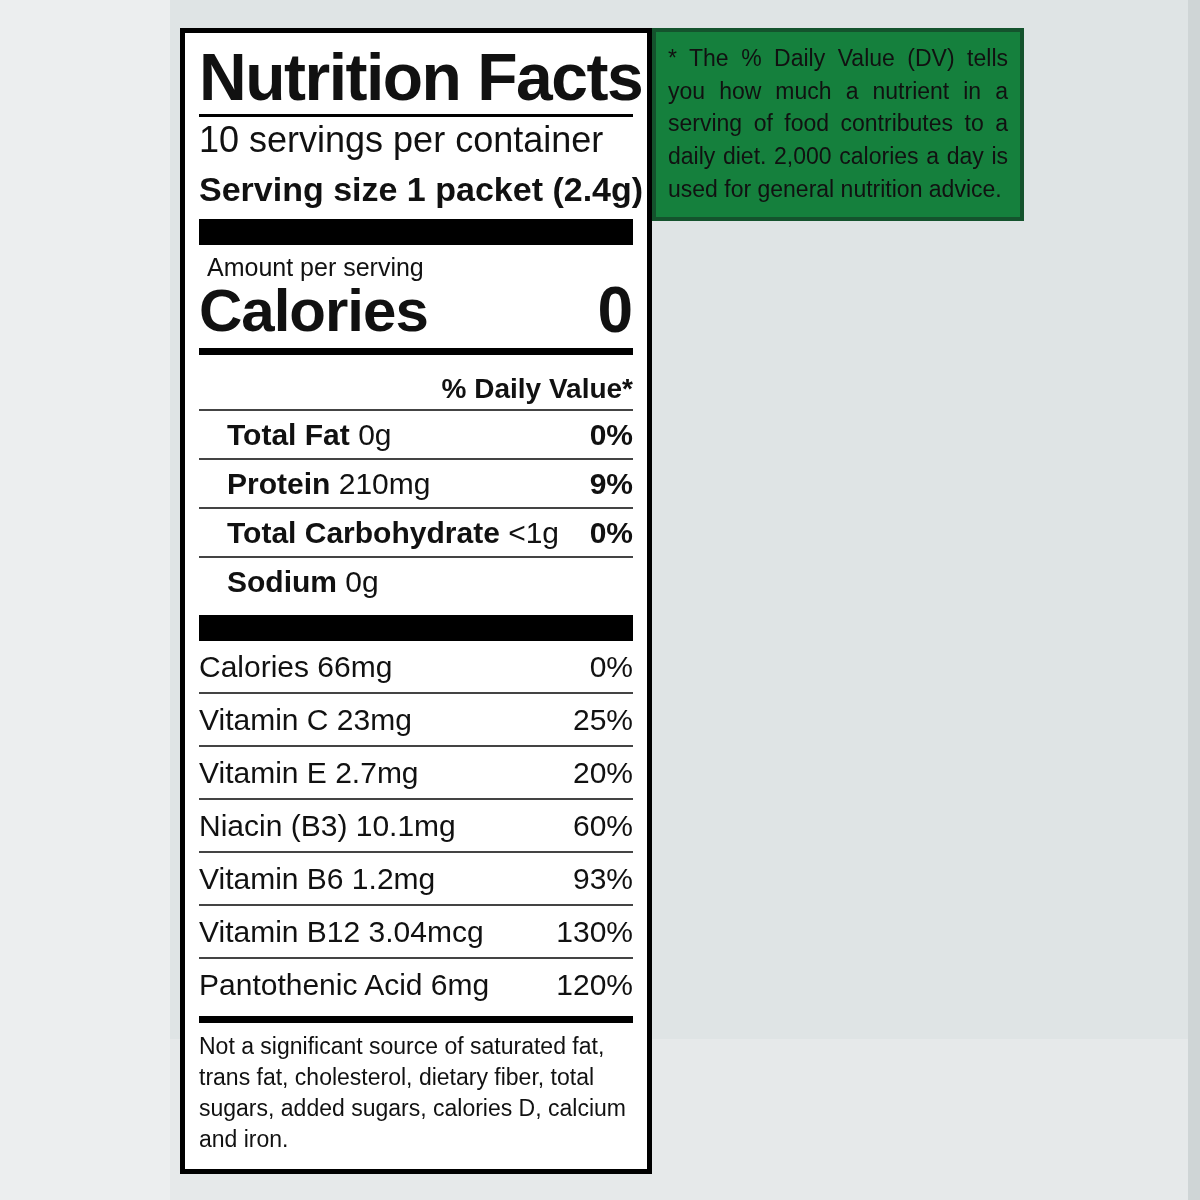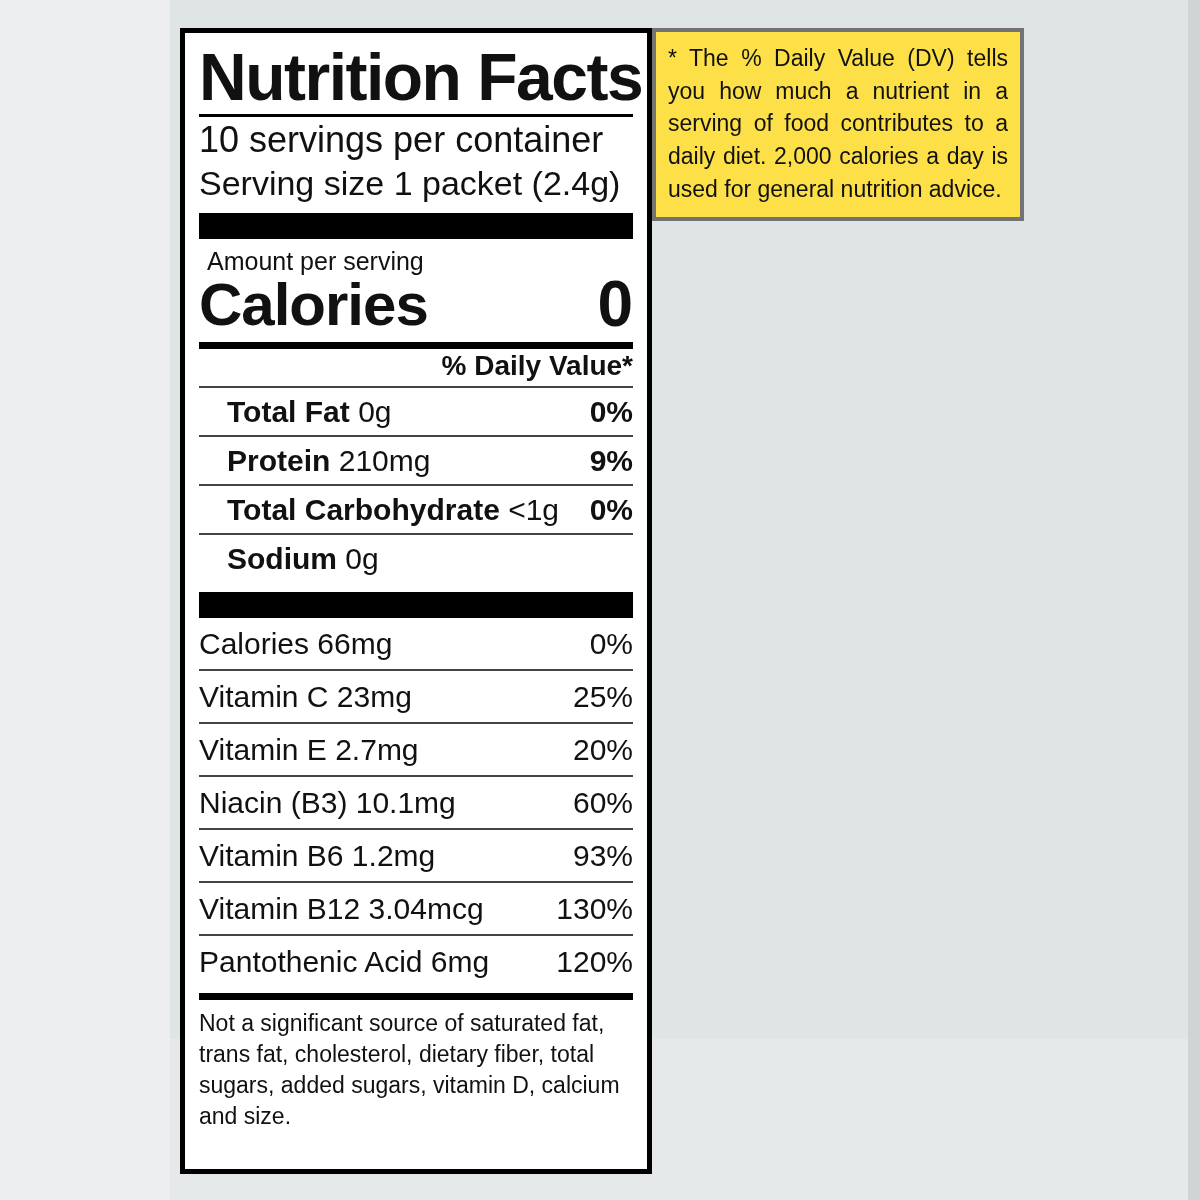--- a/index.html
+++ b/index.html
@@ -62,24 +62,24 @@
 
   .servings {
     font-family: "Liberation Sans", sans-serif;
     font-size: 36px;
     line-height: 1.12;
     margin-top: 3px;
     white-space: nowrap;
   }
   .serving-size {
     font-family: "Liberation Sans", sans-serif;
-    font-weight: normal;
+    font-weight: bold;
     font-size: 34px;
     line-height: 1.15;
-    margin-top: 4px;
+    margin-top: 10px;
     white-space: nowrap;
   }
   .amount-per {
     font-family: "Liberation Sans", sans-serif;
     font-weight: normal;
     font-size: 25px;
     margin-top: 8px;
     margin-left: 8px;
   }
   .cal-row {
@@ -99,21 +99,21 @@
     font-family: "Liberation Sans", sans-serif;
     font-weight: bold;
     font-size: 64px;
     line-height: 1.0;
   }
   .dv-head {
     font-family: "Liberation Sans", sans-serif;
     font-weight: bold;
     font-size: 28px;
     text-align: right;
-    margin-top: 1px;
+    margin-top: 18px;
     margin-bottom: 4px;
   }
 
   .row {
     display: flex;
     justify-content: space-between;
     align-items: baseline;
     padding: 7px 0 6px 0;
     font-family: "Liberation Sans", sans-serif;
     font-size: 30px;
@@ -140,22 +140,22 @@
     line-height: 1.35;
     margin-top: 8px;
   }
 
   
   .dv-box {
     position: absolute;
     left: 652px;
     top: 28px;
     width: 372px;
-    background: #fde047;
-    border: 4px solid #737373;
+    background: #15803d;
+    border: 4px solid #14532d;
     box-sizing: border-box;
     padding: 10px 12px 12px 12px;
   }
   .dv-text {
     font-family: "Liberation Sans", sans-serif;
     font-size: 23px;
     line-height: 1.42;
     text-align: justify;
   }
 </style>
@@ -249,19 +249,19 @@
     </div>
     <div class="rule-hair"></div>
 
     <div class="vit-row">
       <div class="nutrient">Pantothenic Acid 6mg</div>
       <div class="pct">120%</div>
     </div>
 
     <div class="rule-med"></div>
 
-    <div class="footnote">Not a significant source of saturated fat, trans fat, cholesterol, dietary fiber, total sugars, added sugars, vitamin D, calcium and size.</div>
+    <div class="footnote">Not a significant source of saturated fat, trans fat, cholesterol, dietary fiber, total sugars, added sugars, calories D, calcium and iron.</div>
   </div>
 
   <div class="dv-box">
     <div class="dv-text">* The % Daily Value (DV) tells you how much a nutrient in a serving of food contributes to a daily diet. 2,000 calories a day is used for general nutrition advice.</div>
   </div>
 </div>
 
 </body></html>

